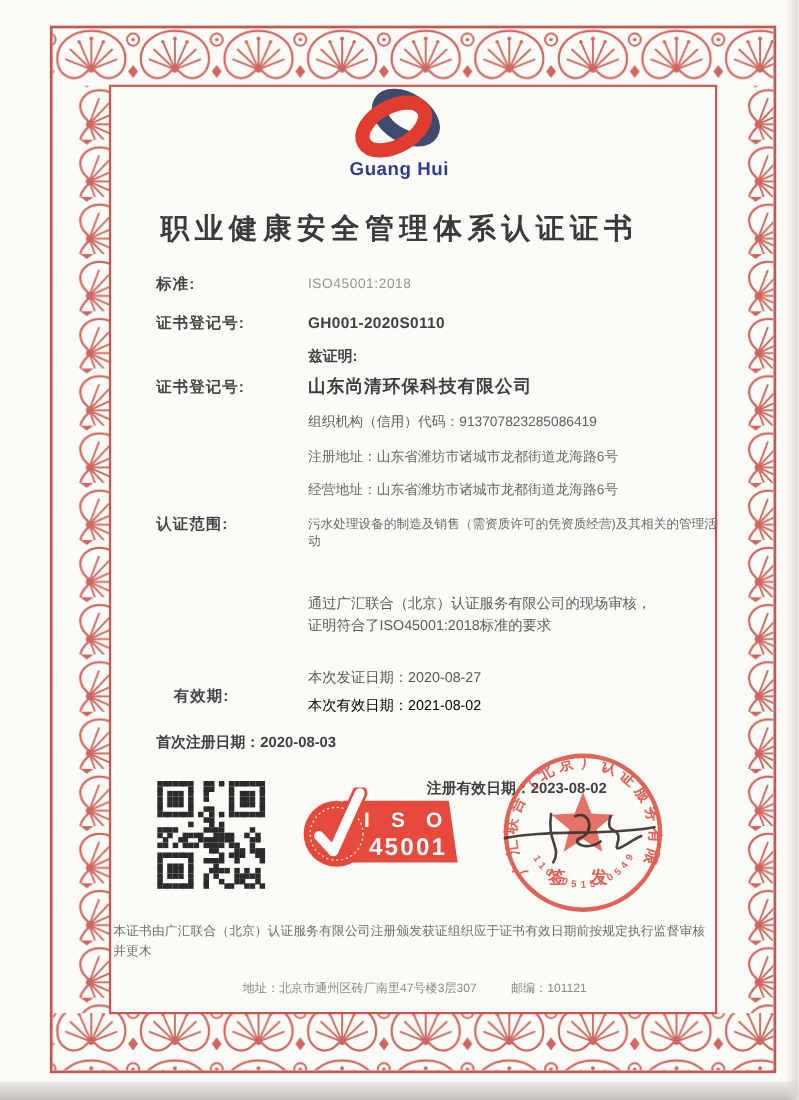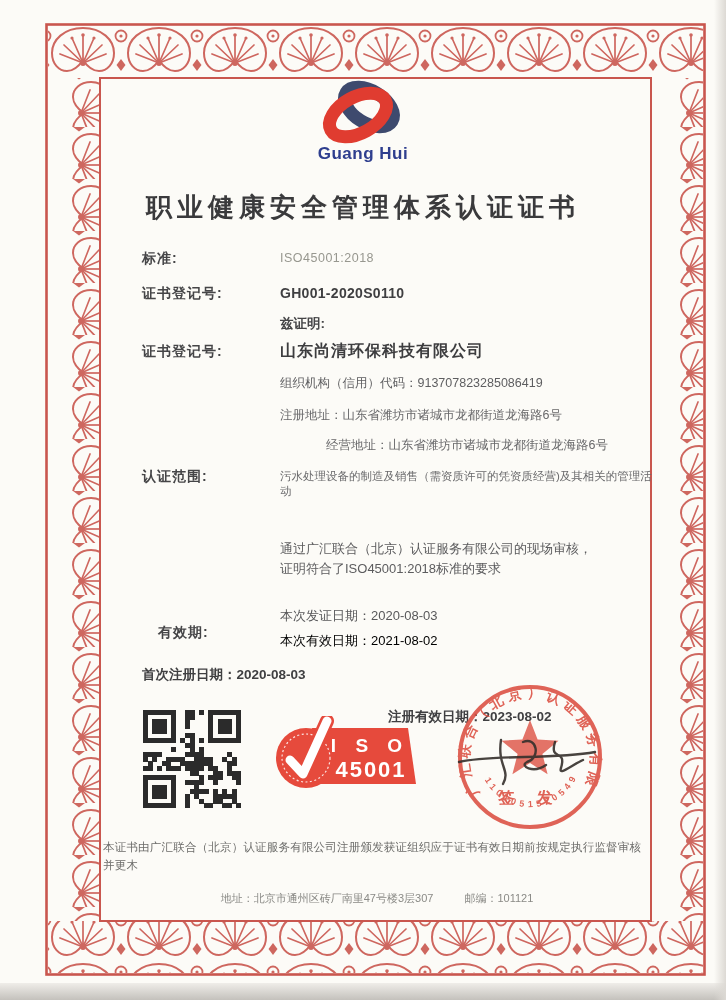--- a/index.html
+++ b/index.html
@@ -26,21 +26,21 @@
   .fvalue{left:280px;font-size:13px;color:#66666a;}
   #standard-label{top:250px;}
   #standard-value{top:251px;color:#97978f;font-size:12.5px;letter-spacing:.5px;text-align:center;}
   #regno-label{top:285px;}
   #regno-value{top:285px;font-weight:bold;color:#3f3f41;font-size:14px;letter-spacing:.3px;}
   #certify-intro{top:315px;font-weight:bold;color:#454547;font-size:13.5px;}
   #holder-label{top:343px;}
   #holder-value{top:341px;font-weight:bold;color:#3d3d3f;font-size:16px;letter-spacing:1px;}
   #org-code{top:375px;font-size:12.5px;color:#5e5e60;}
   #reg-address{top:407px;font-size:12.5px;color:#68686a;}
-  #biz-address{top:437px;font-size:12.5px;color:#68686a;margin-left:46px;}
+  #biz-address{top:437px;font-size:12.5px;color:#68686a;}
   #scope-label{top:468px;}
   #scope-value{top:469px;font-size:11.5px;color:#6a6a6c;width:380px;}
   #audit-line1{top:540px;font-size:13px;color:#5c5c5e;}
   #audit-line2{top:560px;font-size:13px;color:#5c5c5e;}
   #validity-label{top:624px;margin-left:16px;}
   #issue-date{top:607px;color:#58585a;}
   #valid-date{top:632px;color:#000000;}
   #first-reg{left:142px;top:666px;font-size:13.5px;font-weight:bold;color:#3f3f41;}
   #reg-valid{left:388px;top:666px;font-size:13.5px;font-weight:bold;color:#3f3f41;margin-top:42px;}
   
@@ -124,21 +124,21 @@
 <div class="abs fvalue" id="reg-address">注册地址：山东省潍坊市诸城市龙都街道龙海路6号</div>
 <div class="abs fvalue" id="biz-address">经营地址：山东省潍坊市诸城市龙都街道龙海路6号</div>
 
 <div class="abs flabel" id="scope-label">认证范围:</div>
 <div class="abs fvalue" id="scope-value">污水处理设备的制造及销售（需资质许可的凭资质经营)及其相关的管理活动</div>
 
 <div class="abs fvalue" id="audit-line1">通过广汇联合（北京）认证服务有限公司的现场审核，</div>
 <div class="abs fvalue" id="audit-line2">证明符合了ISO45001:2018标准的要求</div>
 
 <div class="abs flabel" id="validity-label">有效期:</div>
-<div class="abs fvalue" id="issue-date">本次发证日期：2020-08-03</div>
+<div class="abs fvalue" id="issue-date">本次发证日期：2020-08-27</div>
 <div class="abs fvalue" id="valid-date">本次有效日期：2021-08-02</div>
 
 <div class="abs" id="first-reg">首次注册日期：2020-08-03</div>
 <div class="abs" id="reg-valid">注册有效日期：2023-08-02</div>
 
 <div class="abs" id="qr-code">
     <div style="left: 0px; top: 0px; width: 4.96667px; height: 4.96667px;"></div>
     <div style="left: 4.66667px; top: 0px; width: 4.96667px; height: 4.96667px;"></div>
     <div style="left: 9.33333px; top: 0px; width: 4.96667px; height: 4.96667px;"></div>
     <div style="left: 14px; top: 0px; width: 4.96667px; height: 4.96667px;"></div>

